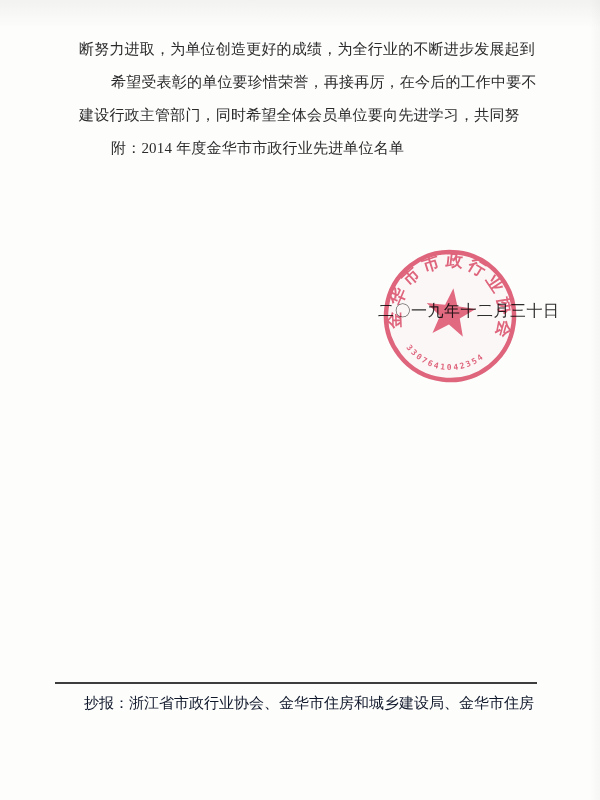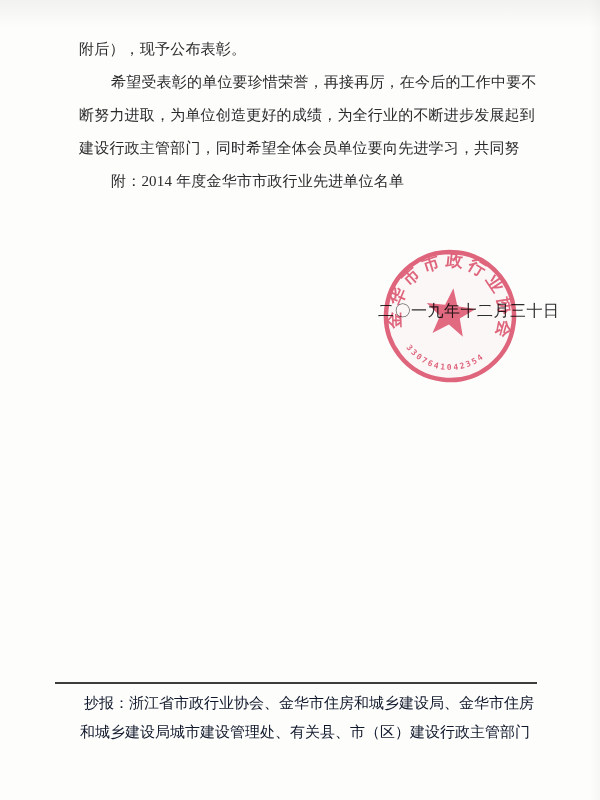--- a/index.html
+++ b/index.html
@@ -61,23 +61,22 @@
   }
   .footer .fline { white-space:nowrap; }
   .footer .fline2 { margin-left:-4px; }
 </style>
 </head>
 <body>
 
 <div class="page">
 
   <div class="body-text">
-    <div class="line">附后），现予公布表彰。</div>
+    <div class="line">断努力进取，为单位创造更好的成绩，为全行业的不断进步发展起到</div>
     <div class="line indent">希望受表彰的单位要珍惜荣誉，再接再厉，在今后的工作中要不</div>
-    <div class="line">断努力进取，为单位创造更好的成绩，为全行业的不断进步发展起到</div>
     <div class="line">建设行政主管部门，同时希望全体会员单位要向先进学习，共同努</div>
     <div class="line indent">附：2014 年度金华市市政行业先进单位名单</div>
   </div>
 
   <div class="seal-wrap">
     <svg width="140" height="140" viewBox="0 0 140 140" xmlns="http://www.w3.org/2000/svg">
       <circle cx="70" cy="70" r="64" fill="rgba(232,130,150,0.05)" stroke="#dc5a73" stroke-width="4.5"></circle>
       <path id="sealTopArc" d="M 23 87.1 A 50 50 0 1 1 117 87.1" fill="none"></path>
       <text class="seal-arc">
         <textPath href="#sealTopArc" startOffset="50%" text-anchor="middle">金华市市政行业协会</textPath>
@@ -88,16 +87,15 @@
         <textPath href="#sealBottomArc" startOffset="50%" text-anchor="middle">3307641042354</textPath>
       </text>
     </svg>
   </div>
 
   <div class="date">二〇一九年十二月三十日</div>
 
   <div class="footer-rule"></div>
   <div class="footer">
     <div class="fline">抄报：浙江省市政行业协会、金华市住房和城乡建设局、金华市住房</div>
-    <div class="fline fline2">和城乡建设局城市建设管理处、有关县、市（区）建设行政主管部门</div>
   </div>
 
 </div>
 
 </body></html>

